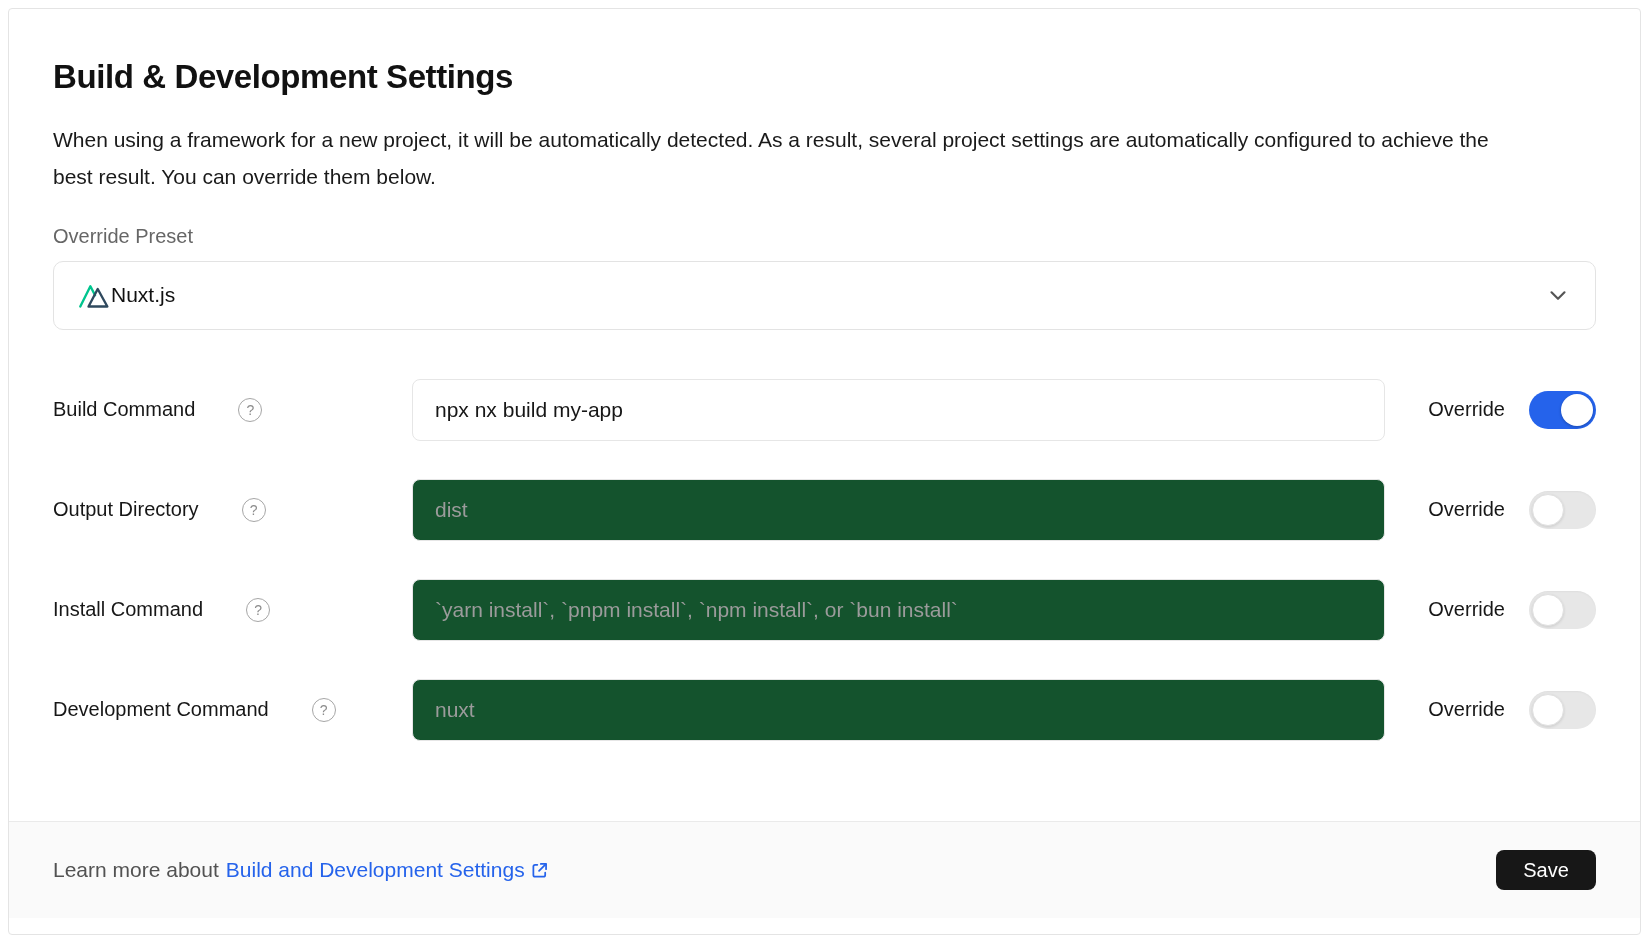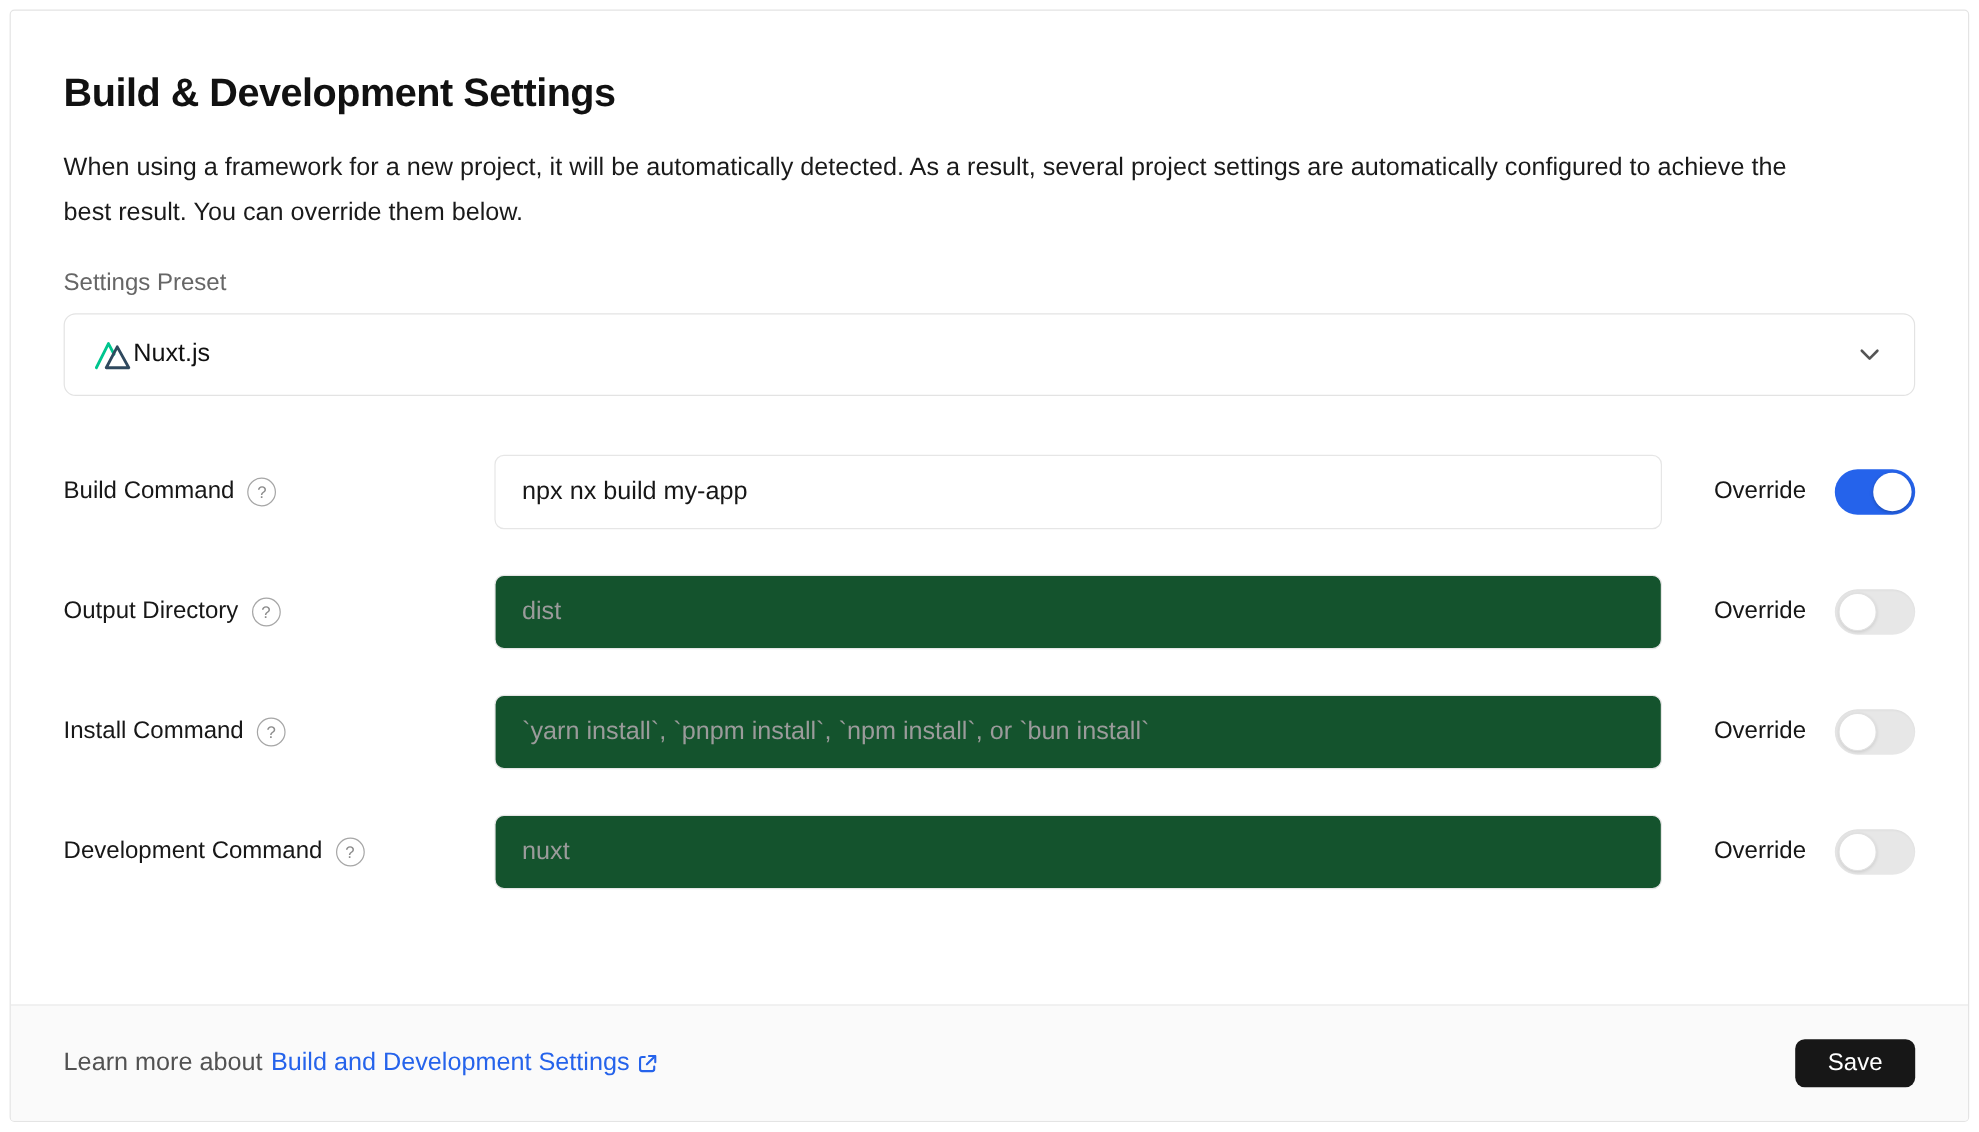--- a/index.html
+++ b/index.html
@@ -62,20 +62,21 @@
     display: flex;
     align-items: center;
     height: 62px;
     margin-bottom: 38px;
   }
   .row-label-wrap {
     width: 359px;
     flex: 0 0 359px;
     display: flex;
     align-items: center;
+    gap: 32px;
   }
   .row-label {
     font-size: 20px;
     font-weight: 500;
     color: #171717;
   }
   .help {
     margin-left: 11px;
     width: 24px; height: 24px;
     border: 1.5px solid #a6a6a6;
@@ -128,21 +129,21 @@
     top: 3px;
     width: 32px; height: 32px;
     border-radius: 50%;
     background: #ffffff;
   }
   .toggle.on .knob { right: 3px; box-shadow: 0 1px 3px rgba(0,0,0,0.25); }
   .toggle.off .knob { left: 3px; border: 1px solid #e0e0e0; box-shadow: 0 1px 3px rgba(0,0,0,0.12); }
 
   .footer {
     position: absolute;
-    left: 0; right: 0; bottom: 0;
+    left: 0; right: 0; bottom: 16px;
     height: 97px;
     background: #fafafa;
     border-top: 1px solid #eaeaea;
     display: flex;
     align-items: center;
     justify-content: space-between;
     padding: 0 44px;
   }
   .learn-more {
     font-size: 21px;
@@ -174,21 +175,21 @@
   }
 </style>
 </head>
 <body>
 
 <div class="card">
   <div class="card-body">
     <h1 class="title">Build &amp; Development Settings</h1>
     <p class="description">When using a framework for a new project, it will be automatically detected. As a result, several project settings are automatically configured to achieve the best result. You can override them below.</p>
 
-    <div class="preset-label">Settings Preset</div>
+    <div class="preset-label">Override Preset</div>
 
     <div class="select">
       <span style="display:flex;">
         <svg width="33" height="30" viewBox="0 0 36 32" fill="none">
           <path d="M2.5 28.5 L13.5 6.5 L18.6 16.2" stroke="#00C58E" stroke-width="2.6" stroke-linecap="round" stroke-linejoin="round"></path>
           <path d="M11.5 28.5 L21.5 9.5 L32 28.5 Z" stroke="#2F495E" stroke-width="2.6" stroke-linecap="round" stroke-linejoin="round"></path>
         </svg>
       </span>
       <span class="framework-name">Nuxt.js</span>
       <span class="chevron">

